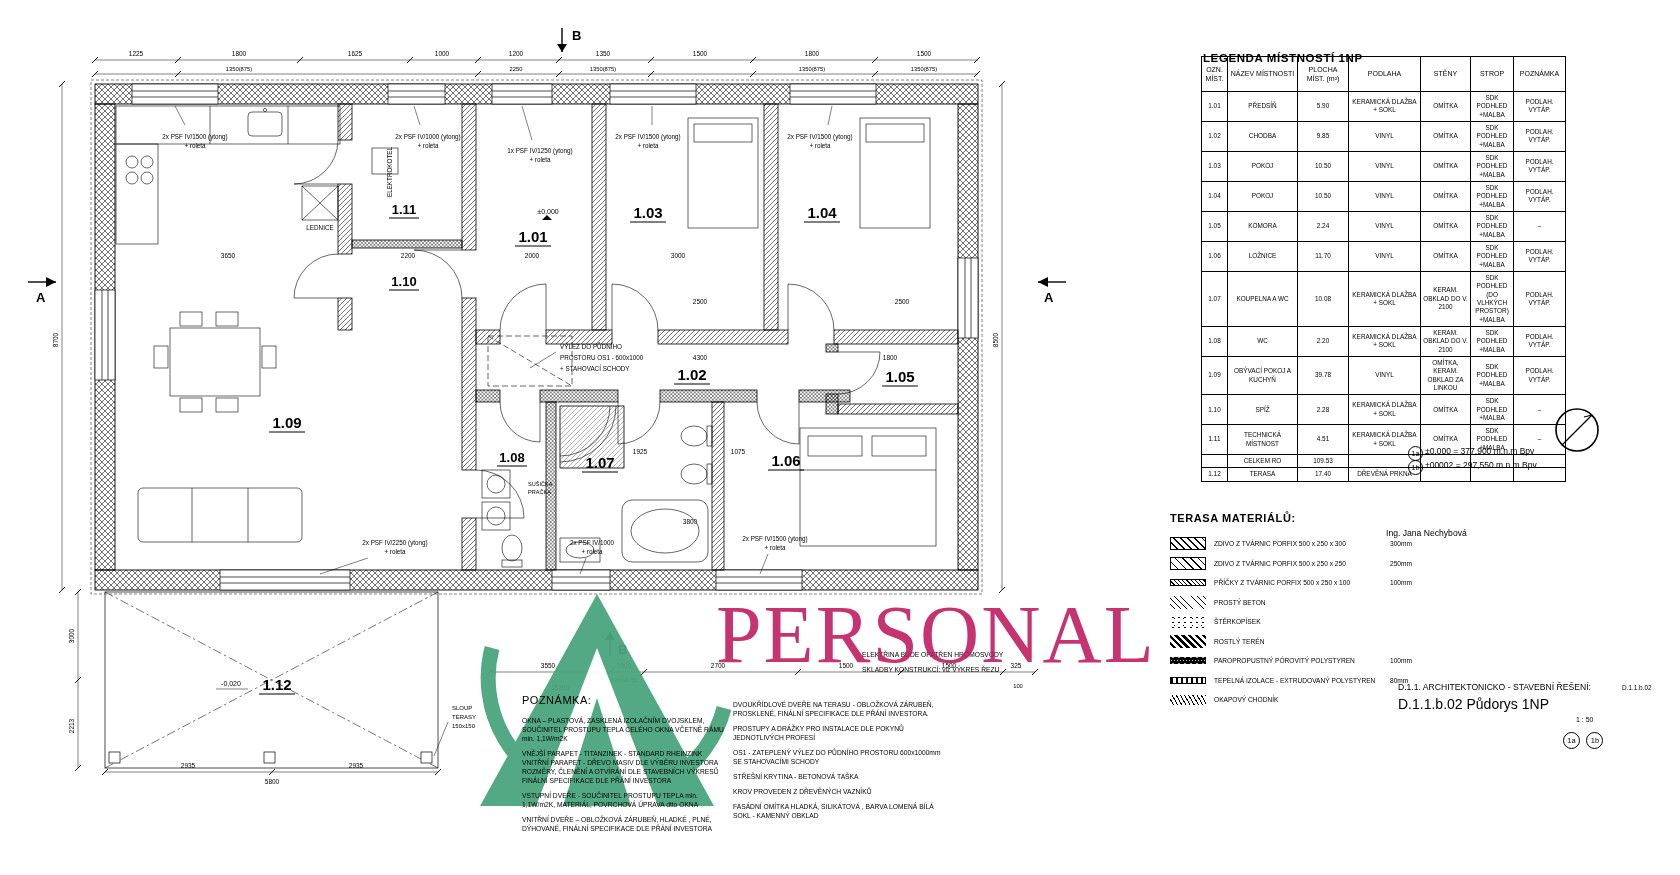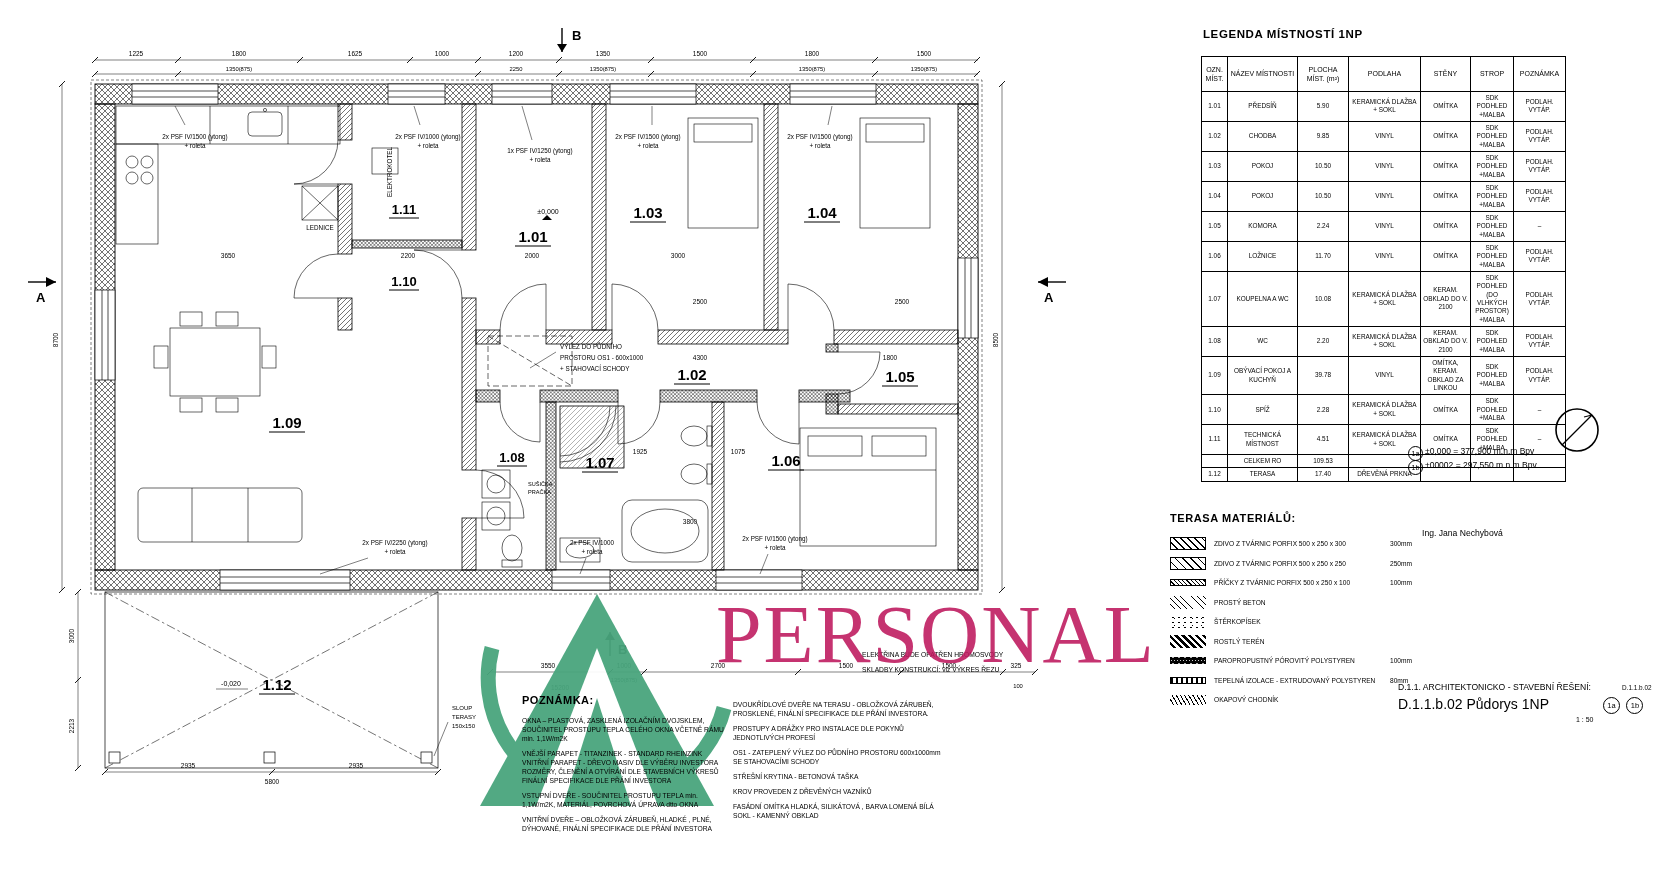--- a/index.html
+++ b/index.html
@@ -2,21 +2,21 @@
 <html><head>
 <meta charset="utf-8">
 <style>
   html,body{margin:0;padding:0;background:#fff;}
   .canvas{position:relative;width:1680px;height:875px;background:#fff;overflow:hidden;
           font-family:"Liberation Sans",sans-serif;color:#000;}
   .abs{position:absolute;}
   svg text{font-family:"Liberation Sans",sans-serif;fill:#000;}
 
   
-  .rt-title{left:1203px;top:28px;font-size:11.5px;letter-spacing:.6px;font-weight:bold;}
+  .rt-title{left:1203px;top:52px;font-size:11.5px;letter-spacing:.6px;font-weight:bold;}
   .rt-wrap{left:1201px;top:56px;}
   table.rt{border-collapse:collapse;table-layout:fixed;width:364px;font-size:6.4px;}
   table.rt th,table.rt td{border:1px solid #000;padding:2px 1px;text-align:center;
       vertical-align:middle;line-height:1.3;font-weight:normal;overflow:hidden;}
   table.rt thead th{height:30px;font-size:7px;}
 
   
   .elev{font-size:8.5px;white-space:nowrap;}
   .badge{display:inline-block;width:13px;height:13px;border:1px solid #000;border-radius:50%;
          text-align:center;font-size:7px;line-height:13px;margin-right:2px;vertical-align:-2px;}
@@ -37,35 +37,35 @@
   .sw-teren{border:none;background:repeating-linear-gradient(45deg,#fff 0 2.4px,#000 2.4px 4.8px);}
   .sw-poly{height:7px;border:none;background:repeating-radial-gradient(circle at 3px 3.5px,#000 0 1.1px,rgba(0,0,0,0) 1.6px);background-size:6px 7px;}
   .sw-xps{height:7px;border-top:1px solid #000;border-bottom:1px solid #000;
           background:repeating-linear-gradient(90deg,#000 0 2px,#fff 2px 5px);}
   .sw-okap{height:10px;border:none;background:repeating-linear-gradient(60deg,#fff 0 2.6px,#000 2.6px 3.6px),
            repeating-linear-gradient(-55deg,rgba(0,0,0,0) 0 2.6px,#000 2.6px 3.6px);}
   .mat-label{flex:1;}
   .mat-th{width:40px;text-align:left;}
 
   
-  .notes-title{left:522px;top:694px;font-size:11px;font-weight:bold;letter-spacing:.5px;}
+  .notes-title{left:522px;top:694px;font-size:11px;font-weight:normal;letter-spacing:.5px;}
   .ncol{font-size:6.7px;line-height:1.35;}
   .ncol p{margin:0 0 6px 0;}
   .ncol1{left:522px;top:716px;width:206px;}
   .ncol2{left:733px;top:700px;width:212px;}
   .ncol3{left:862px;top:650px;width:168px;}
 
   
   .tb1{left:1398px;top:682px;font-size:8.6px;}
   .tb2{left:1398px;top:696px;font-size:14px;}
-  .tb-badges{left:1563px;top:692px;margin-left:40px;}
+  .tb-badges{left:1563px;top:727px;}
   .tb-badges .badge{width:15px;height:15px;line-height:15px;font-size:7.5px;}
   .tb-scale{left:1576px;top:716px;font-size:7px;}
   .tb-doc{left:1622px;top:684px;font-size:6.4px;}
-  .author{left:1422px;top:528px;font-size:8.6px;}
+  .author{left:1386px;top:528px;font-size:8.6px;}
   .wm-text{z-index:6;color:#be185d;font-family:Liberation Serif, serif;
            opacity:.88;pointer-events:none;white-space:nowrap;margin-left:24px;}
   .wm1{left:692px;top:588px;font-size:82px;letter-spacing:2px;}
   .wm2{left:700px;top:678px;font-size:82px;letter-spacing:4px;}
 </style>
 </head>
 <body>
 
 <div class="canvas">
 

